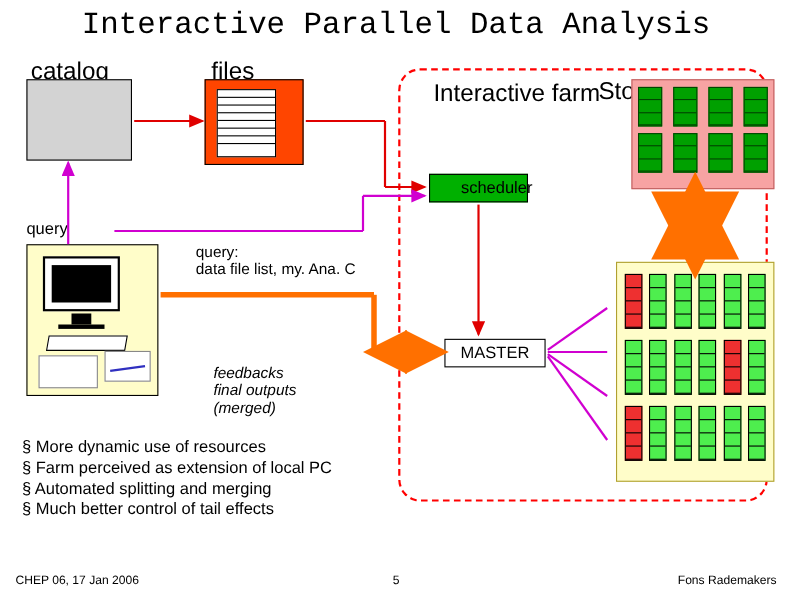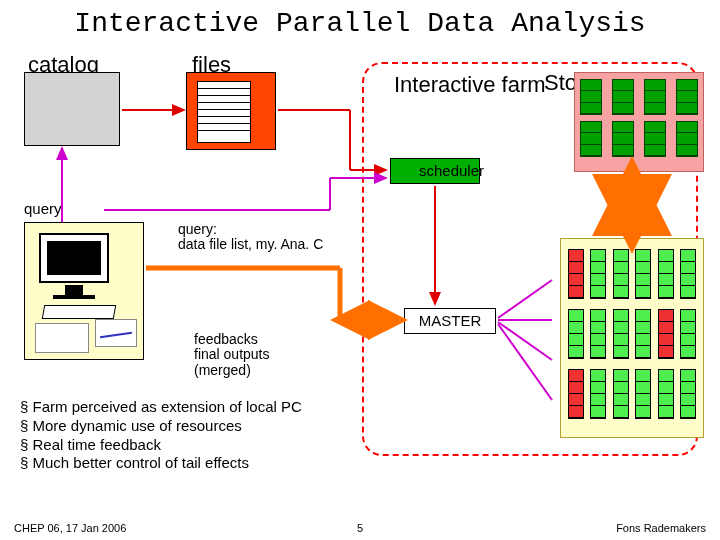--- a/index.html
+++ b/index.html
@@ -141,21 +141,21 @@
   <div class="monitor"></div>
   <div class="stand"></div>
   <div class="base"></div>
   <div class="kb"></div>
   <div class="chart1"></div>
   <div class="chart2"></div>
 </div>
 
 <div class="small-label" style="left: 178px; top: 222px; width: 160px; white-space: pre-line;">query:
 data file list, my. Ana. C</div>
-<div class="small-label" style="left: 194px; top: 332px; width: 120px; white-space: pre-line;">feedbacks
+<div class="small-label" style="left: 194px; top: 332px; width: 120px; white-space: pre-line; font-style: italic;">feedbacks
 final outputs
 (merged)</div>
 
 <div class="cluster-box">
   <div class="cluster-row">
     <div class="srv red">
         <div></div>
         <div></div>
         <div></div>
         <div></div>
@@ -304,21 +304,21 @@
 
   <line x1="498" y1="318" x2="552" y2="280" stroke="#d000d0" stroke-width="2"></line>
   <line x1="498" y1="320" x2="552" y2="320" stroke="#d000d0" stroke-width="2"></line>
   <line x1="498" y1="322" x2="552" y2="360" stroke="#d000d0" stroke-width="2"></line>
   <line x1="498" y1="324" x2="552" y2="400" stroke="#d000d0" stroke-width="2"></line>
 
   <line x1="632" y1="176" x2="632" y2="234" stroke="#ff7000" stroke-width="10" marker-end="url(#ar-or1)" marker-start="url(#ar-or2)"></line>
 </svg>
 
 <div class="bullets">
+  <div>More dynamic use of resources</div>
   <div>Farm perceived as extension of local PC</div>
-  <div>More dynamic use of resources</div>
-  <div>Real time feedback</div>
+  <div>Automated splitting and merging</div>
   <div>Much better control of tail effects</div>
 </div>
 
 <div class="footer-l">CHEP 06, 17 Jan 2006</div>
 <div class="footer-c">5</div>
 <div class="footer-r">Fons Rademakers</div>
 
 </body></html>

